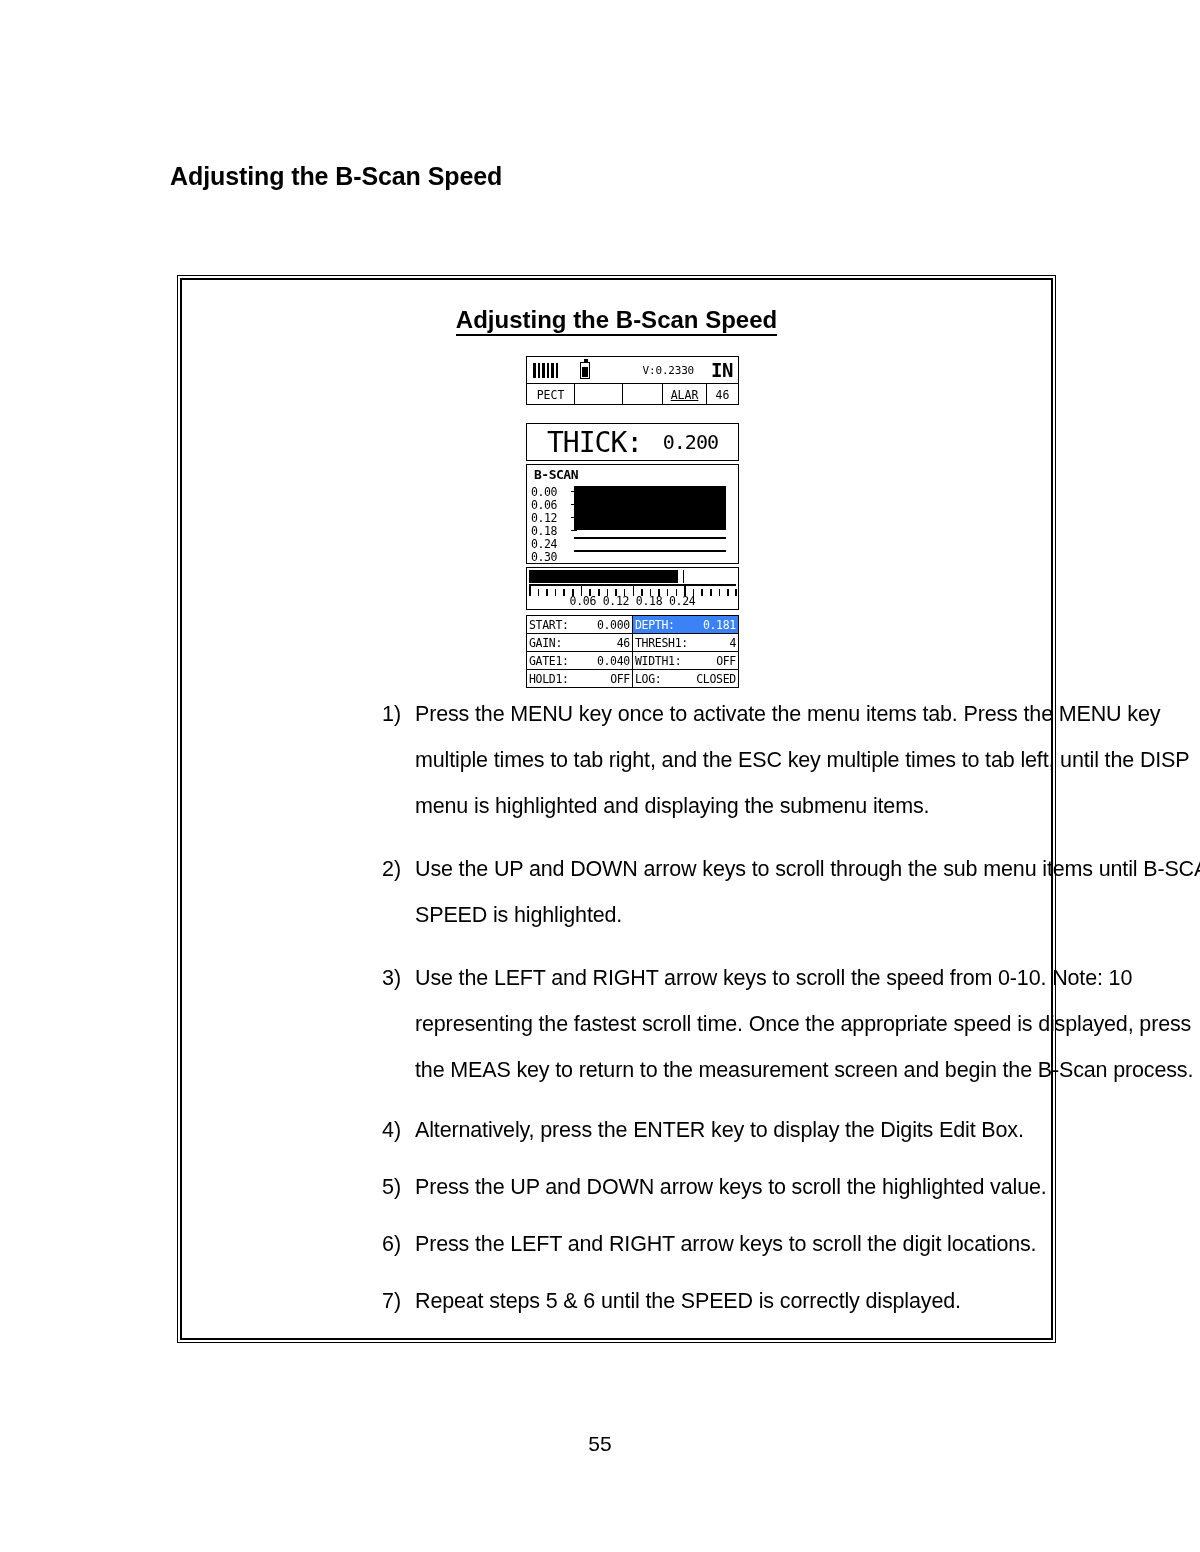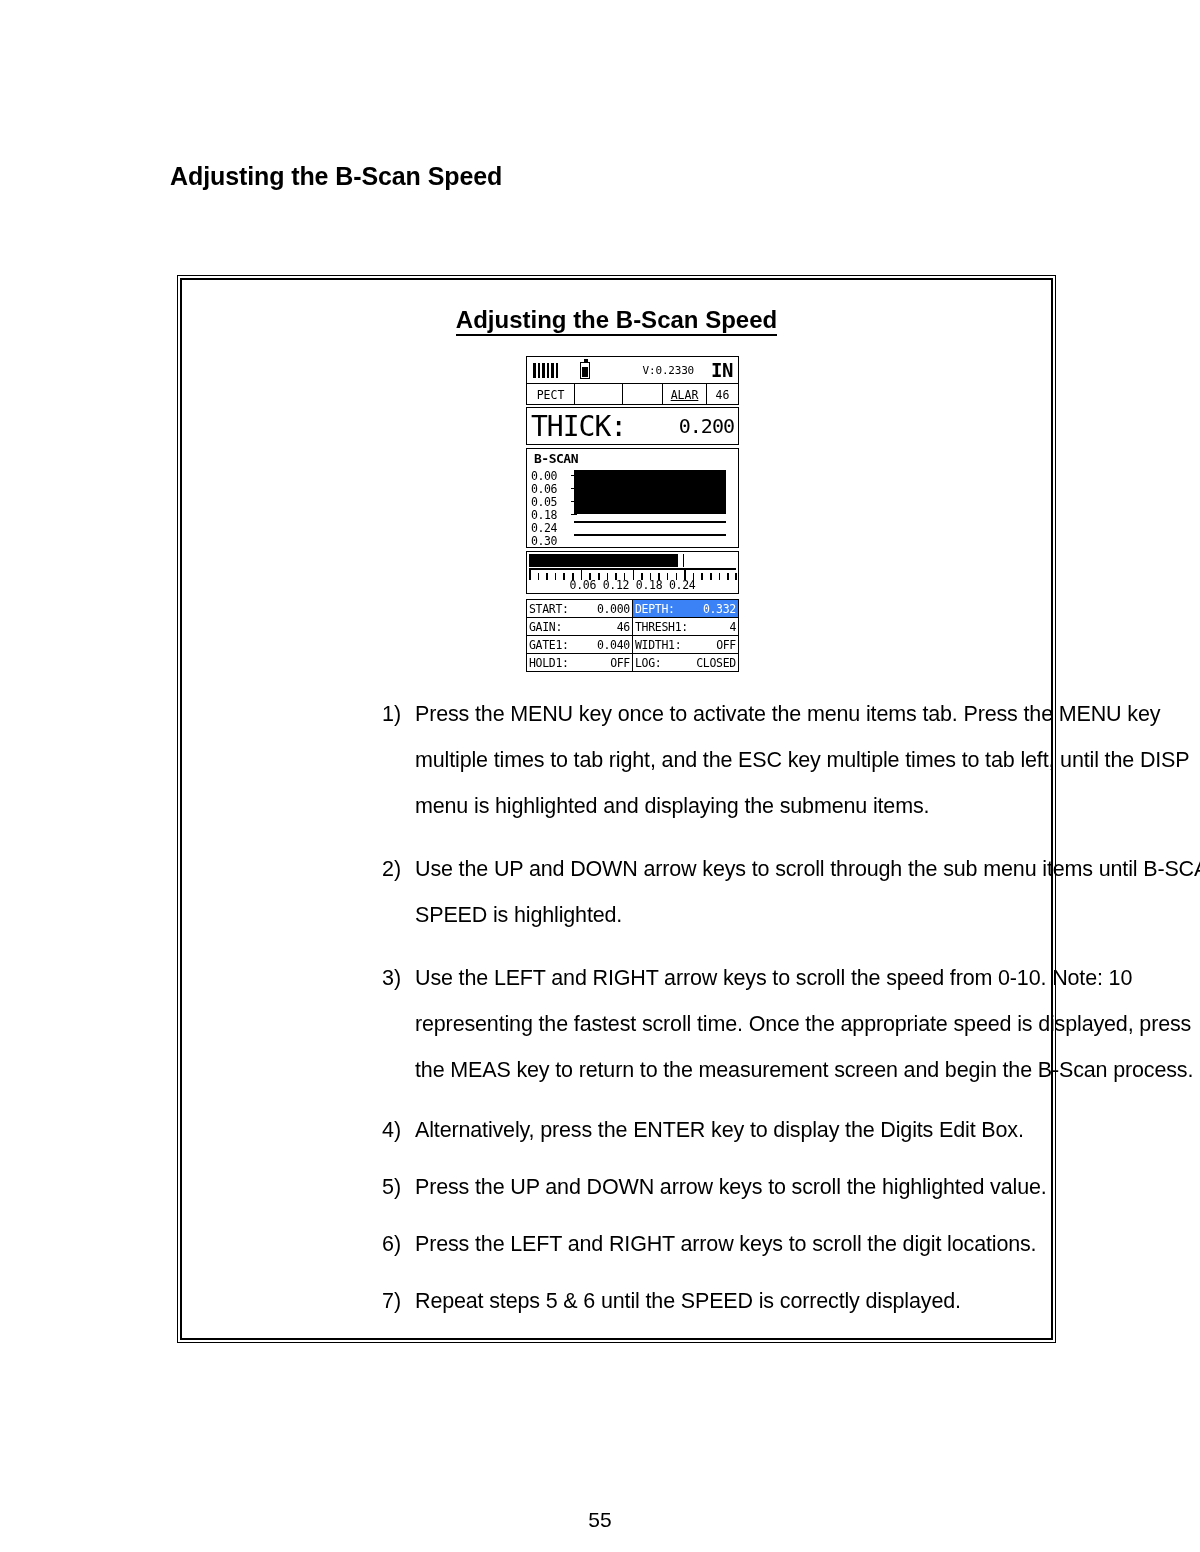--- a/index.html
+++ b/index.html
@@ -82,22 +82,22 @@
   }
   .g-status-bot .cell:last-child{border-right:none;}
   .c-pect{width:48px;}
   .c-b2{width:48px;}
   .c-b3{width:40px;}
   .c-alar{width:44px;text-decoration:underline;}
   .c-num{flex:1;}
 
   
   .g-thick{
-    height:38px;margin-top:2px;display:flex;align-items:center;
-    justify-content:space-between;padding:0 4px;box-sizing:border-box;
+    height:38px;margin-top:18px;display:flex;align-items:center;
+    justify-content:space-between;padding:0 20px;box-sizing:border-box;
   }
   .g-thick .lbl{font-size:28px;letter-spacing:-1px;}
   .g-thick .val{font-size:20px;letter-spacing:-1px;}
 
   
   .g-bscan{height:100px;margin-top:3px;position:relative;box-sizing:border-box;}
   .bscan-title{position:absolute;left:7px;top:2px;font-size:13px;font-weight:bold;letter-spacing:-0.5px;}
   .bscan-rows{position:absolute;left:4px;top:20px;right:3px;}
   .bscan-row{height:13px;display:flex;align-items:center;position:relative;}
   .bscan-row .ylab{font-size:11.5px;width:40px;letter-spacing:-0.4px;}
@@ -135,21 +135,21 @@
   
   .steps{position:absolute;left:200px;top:411px;width:842px;}
   .step{display:flex;margin-bottom:17px;}
   .step-num{width:33px;flex:none;font-size:21.5px;line-height:46px;}
   .step-body{flex:1;font-size:21.5px;line-height:46px;letter-spacing:-0.15px;}
   .step.tight .step-num,.step.tight .step-body{line-height:40px;}
   .step b{font-weight:normal;}
 
   
   .page-number{
-    position:absolute;left:0;top:1508px;width:1200px;
+    position:absolute;left:0;top:1432px;width:1200px;
     text-align:center;font-size:21px;
   }
 </style>
 </head>
 <body>
 
 <div class="page">
 
   <h1 class="doc-heading">Adjusting the B-Scan Speed</h1>
 
@@ -198,21 +198,21 @@
         <div class="bscan-rows">
           <div class="bscan-row">
             <span class="ylab">0.00</span>
               <span class="tick"></span>
           </div>
           <div class="bscan-row">
             <span class="ylab">0.06</span>
               <span class="tick"></span>
           </div>
           <div class="bscan-row">
-            <span class="ylab">0.05</span>
+            <span class="ylab">0.12</span>
               <span class="tick"></span>
           </div>
           <div class="bscan-row">
             <span class="ylab">0.18</span>
               <span class="tick"></span>
           </div>
           <div class="bscan-row">
             <span class="ylab">0.24</span>
           </div>
           <div class="bscan-row">
@@ -266,21 +266,21 @@
       </div>
 
       <div class="g-panel g-params">
         <div class="p-row">
           <div class="p-cell left">
             <span>START:</span>
             <span>0.000</span>
           </div>
           <div class="p-cell hl">
             <span>DEPTH:</span>
-            <span>0.332</span>
+            <span>0.181</span>
           </div>
         </div>
         <div class="p-row">
           <div class="p-cell left">
             <span>GAIN:</span>
             <span>46</span>
           </div>
           <div class="p-cell">
             <span>THRESH1:</span>
             <span>4</span>

